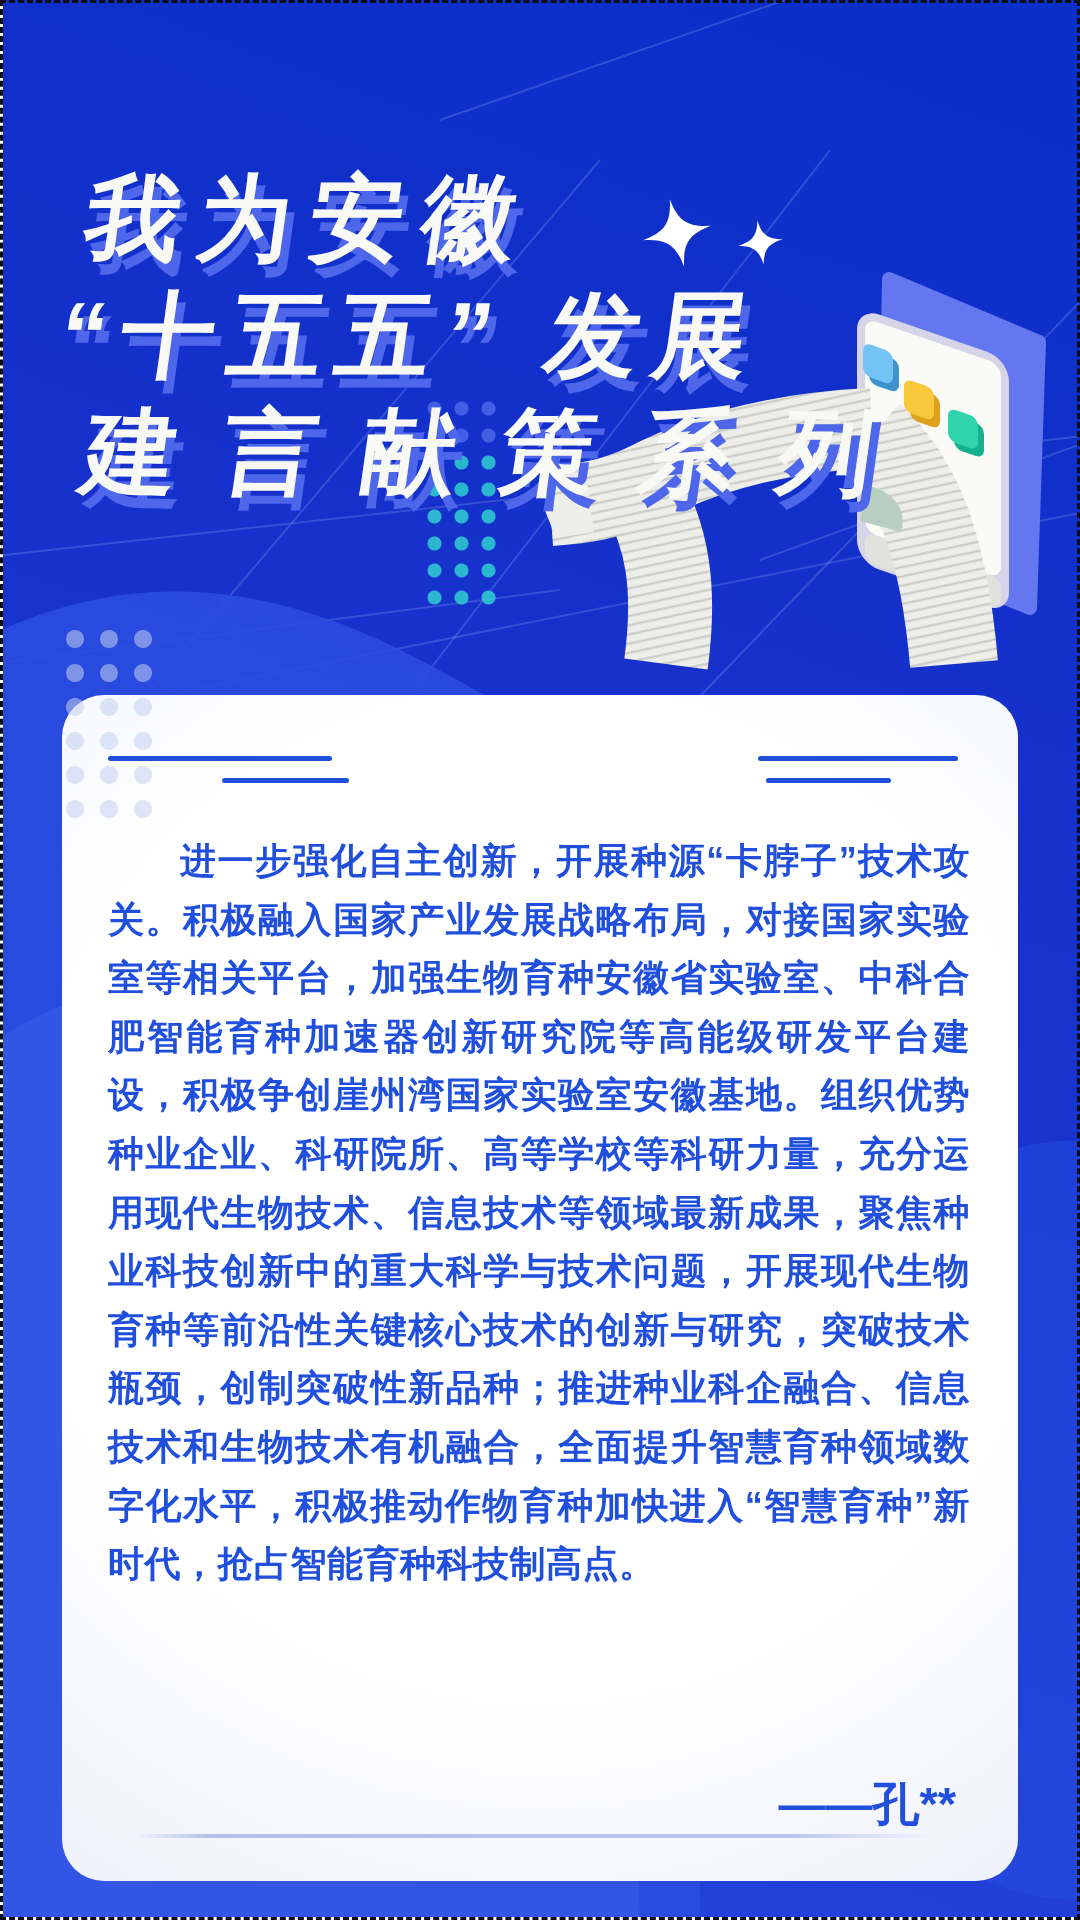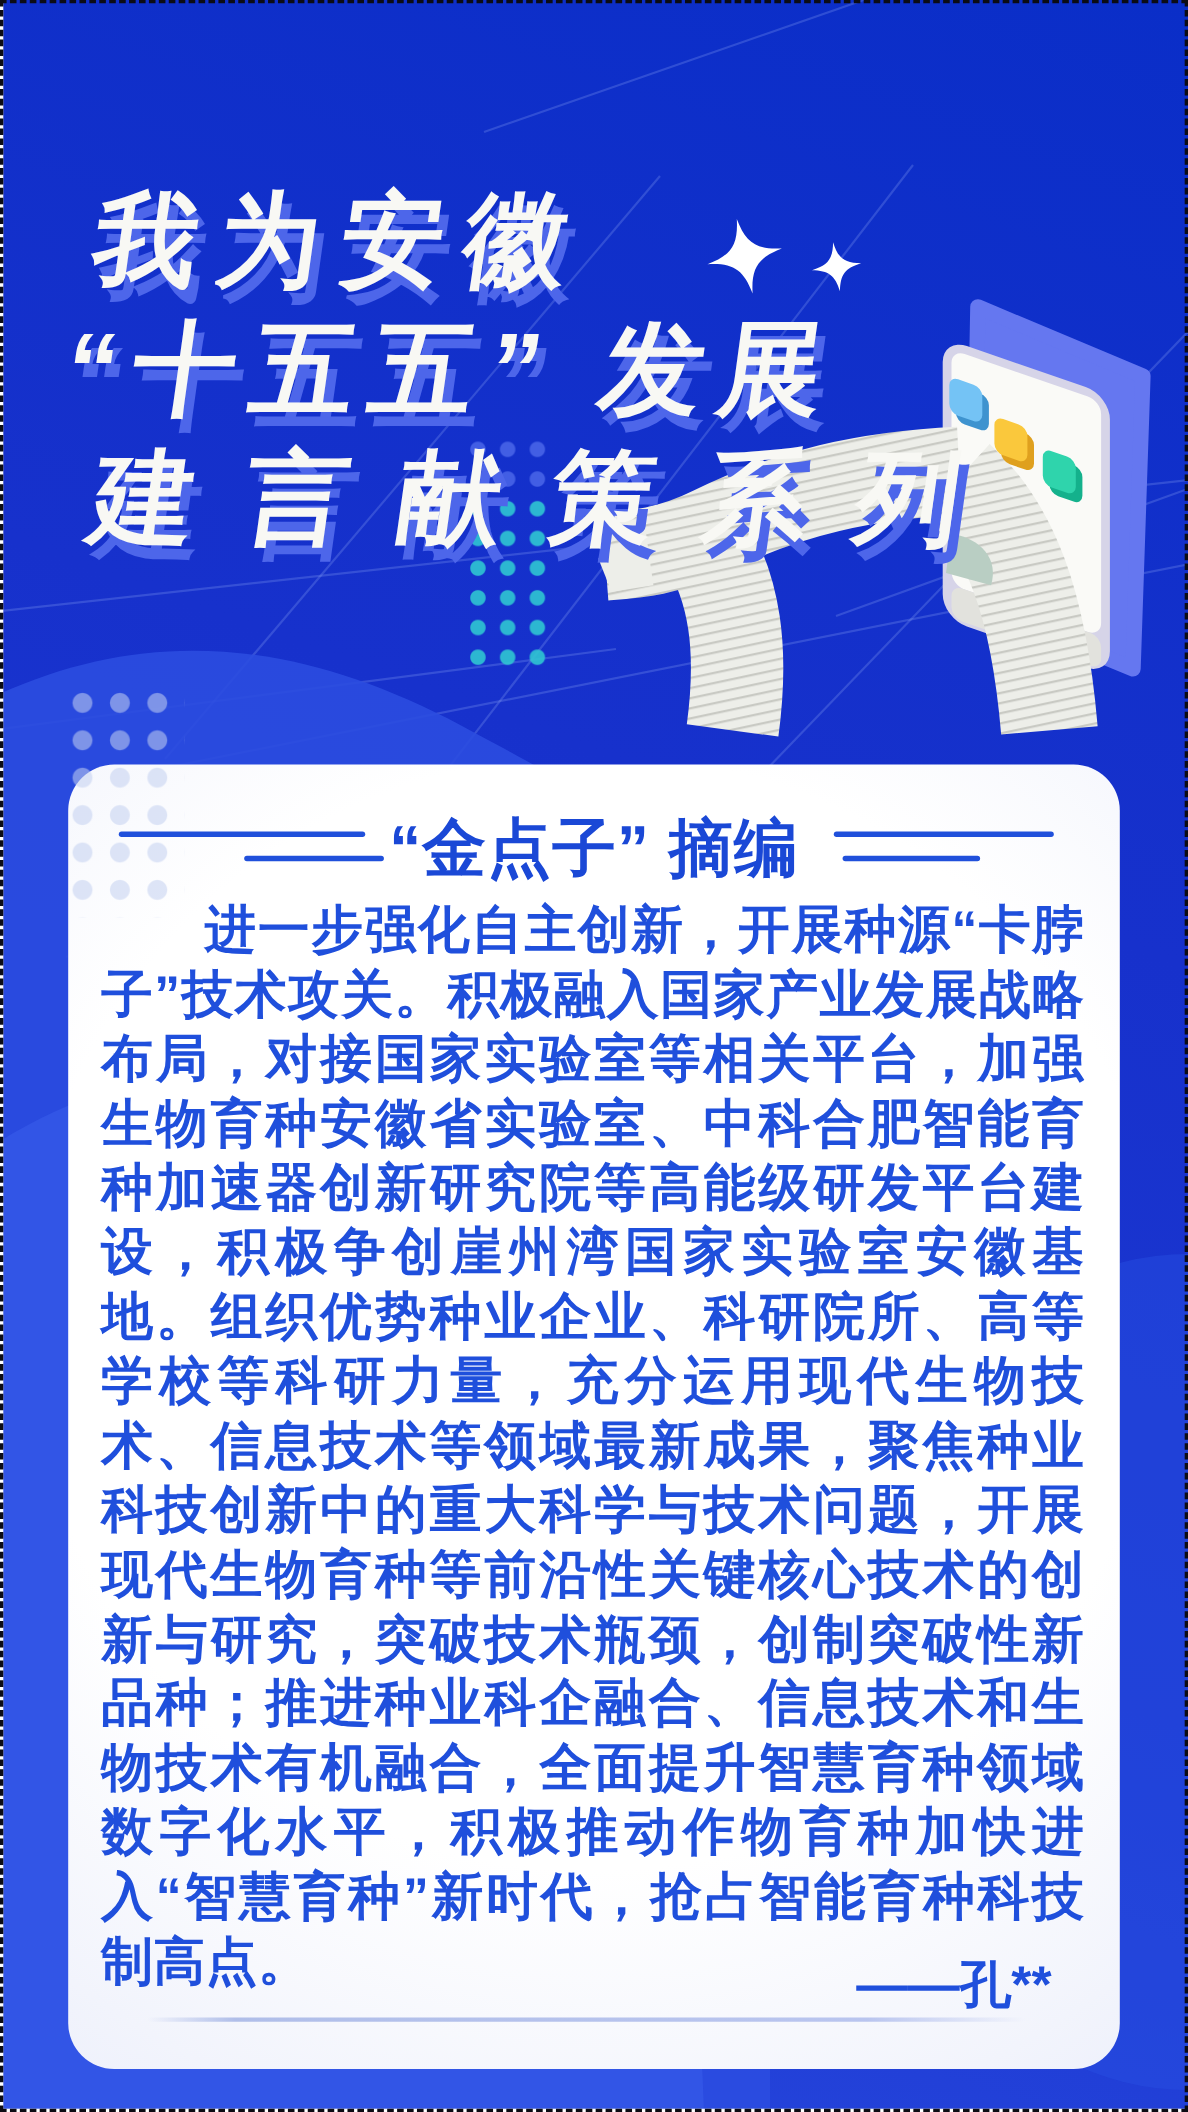--- a/index.html
+++ b/index.html
@@ -43,22 +43,22 @@
   .decor-line{position:absolute;height:5px;border-radius:3px;background:var(--decor-line);}
   .dl-a{left:46px;top:61px;width:224px;}
   .dl-b{left:160px;top:83px;width:127px;}
   .dl-c{left:696px;top:61px;width:200px;}
   .dl-d{left:704px;top:83px;width:125px;}
   .card-heading{
     position:absolute;left:0;top:38px;width:100%;margin:0;text-align:center;
     font-size:58px;font-weight:800;letter-spacing:1px;color:var(--heading-text);
   }
   .card-body{
-    position:absolute;left:30px;right:32px;top:121px;margin:0;
-    font-size:47px;line-height:58.6px;font-weight:600;color:var(--card-text);
+    position:absolute;left:30px;right:32px;top:121px;margin:16px;
+    font-size:36px;line-height:58.6px;font-weight:600;color:var(--card-text);
     text-align:justify;text-indent:2em;letter-spacing:.5px;
   }
   .card-attribution{
     position:absolute;right:62px;top:1078px;
     font-size:47px;font-weight:700;color:var(--card-text);white-space:nowrap;
   }
   .card-divider{
     position:absolute;left:72px;right:86px;top:1139px;height:4px;border-radius:2px;
     background:linear-gradient(90deg,rgba(159,176,228,0) 0%,rgba(159,176,228,.8) 10%,rgba(170,184,235,.8) 82%,rgba(170,184,235,0) 100%);
   }
@@ -137,21 +137,20 @@
     <div class="title-line t1">我为安徽</div>
     <div class="title-line t2">“十五五” 发展</div>
     <div class="title-line t3">建言献策系列</div>
   </div>
 
   <div class="card">
     <div class="decor-line dl-a"></div>
     <div class="decor-line dl-b"></div>
     <div class="decor-line dl-c"></div>
     <div class="decor-line dl-d"></div>
-    <h1 class="card-heading">“金点子” 摘编</h1>
     <p class="card-body">进一步强化自主创新，开展种源“卡脖子”技术攻关。积极融入国家产业发展战略布局，对接国家实验室等相关平台，加强生物育种安徽省实验室、中科合肥智能育种加速器创新研究院等高能级研发平台建设，积极争创崖州湾国家实验室安徽基地。组织优势种业企业、科研院所、高等学校等科研力量，充分运用现代生物技术、信息技术等领域最新成果，聚焦种业科技创新中的重大科学与技术问题，开展现代生物育种等前沿性关键核心技术的创新与研究，突破技术瓶颈，创制突破性新品种；推进种业科企融合、信息技术和生物技术有机融合，全面提升智慧育种领域数字化水平，积极推动作物育种加快进入“智慧育种”新时代，抢占智能育种科技制高点。</p>
     <div class="card-attribution">——孔**</div>
     <div class="card-divider"></div>
   </div>
 
   <div class="dots dots-card"></div>
 
   <div class="edge-white-left"></div>
   <div class="edge-white-bottom"></div>
   <div class="frame"></div>

